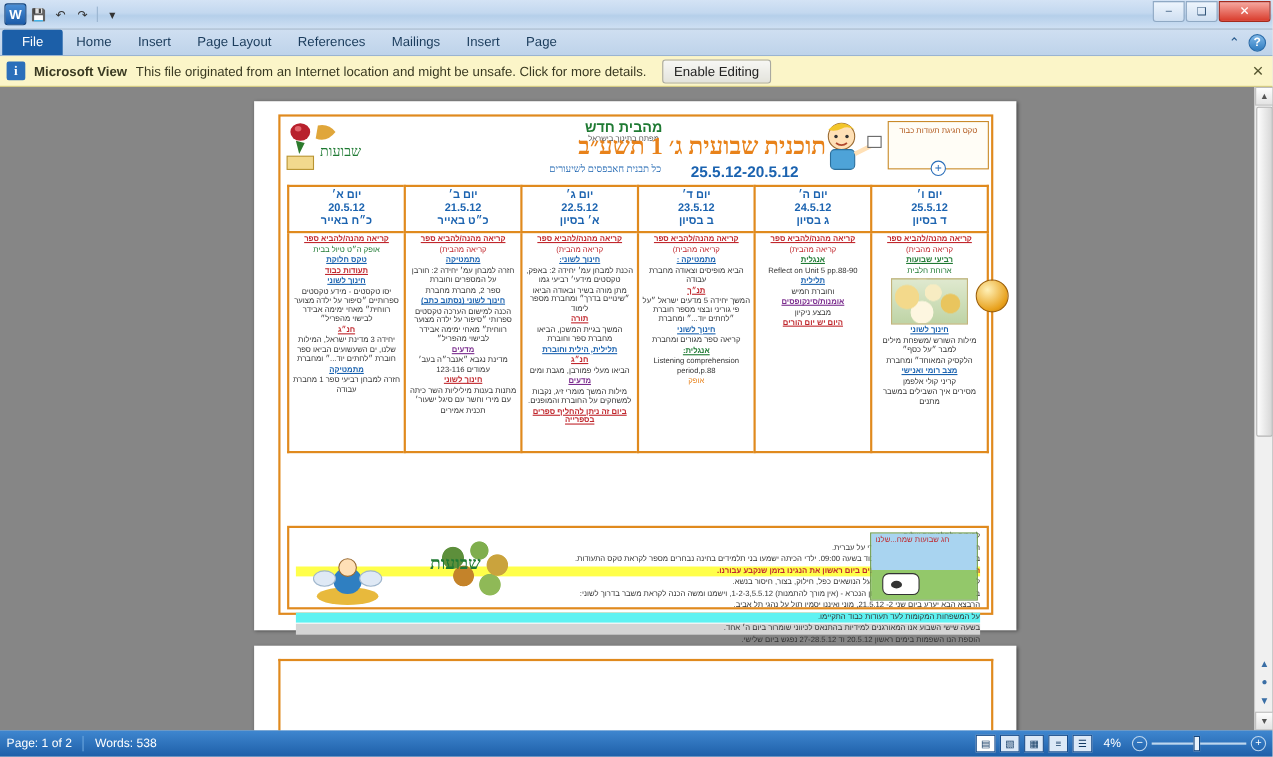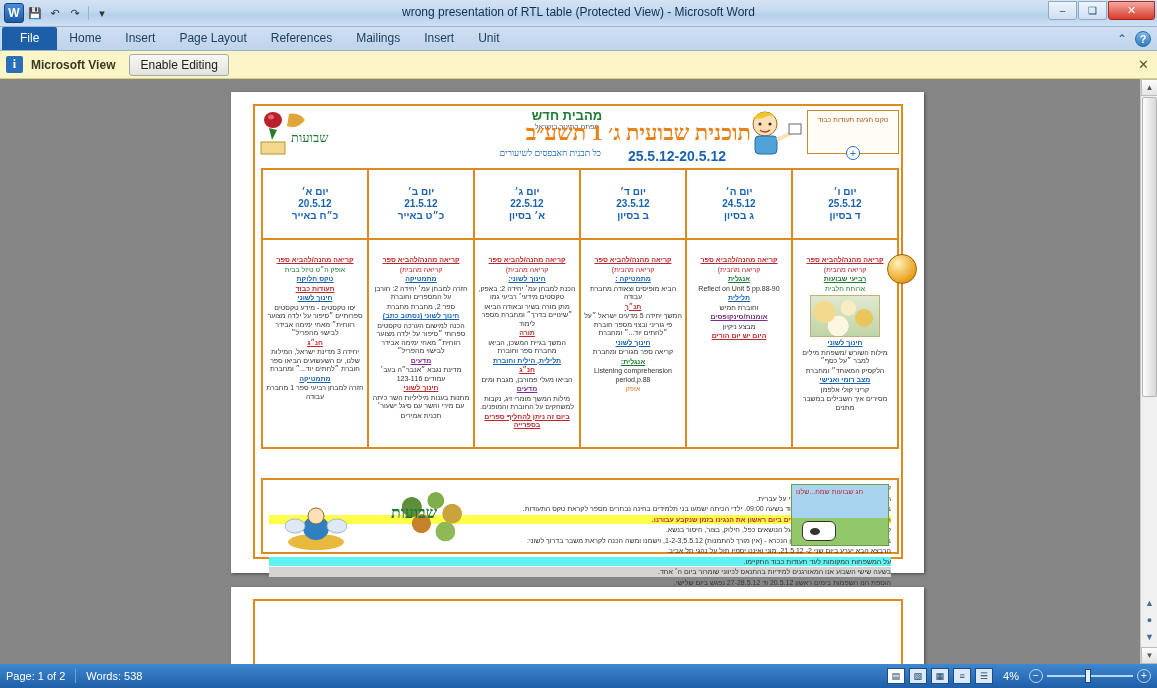--- a/index.html
+++ b/index.html
@@ -252,21 +252,21 @@
     position: absolute;
     left: 6px; top: 62px;
     width: 638px;
     border-collapse: collapse;
     direction: rtl;
     table-layout: fixed;
   }
   table.sched td, table.sched th {
     border: 2px solid #e08a1e;
     vertical-align: top;
-    padding: 16px 3px;
+    padding: 2px 3px;
   }
   table.sched th {
     height: 36px;
     text-align: center;
     color: #1b63b0;
     font-size: 10px;
     font-weight: bold;
     line-height: 12px;
   }
   table.sched td { height: 200px; }
@@ -430,46 +430,46 @@
 
   <div class="titlebar">
     <div class="qat">
       <div class="orb">W</div>
       <div class="qbtn save">💾</div>
       <div class="qbtn">↶</div>
       <div class="qbtn">↷</div>
       <div class="sep"></div>
       <div class="qbtn">▾</div>
     </div>
-    <div class="title-text">wrong presentation of RTL table (Protected View)  -  Microsoft Word</div>
     <div class="winbtns">
       <div class="winbtn">–</div>
       <div class="winbtn">❑</div>
       <div class="winbtn close">✕</div>
     </div>
   </div>
 
   <div class="ribbon">
     <div class="tab file">File</div>
     <div class="tab">Home</div>
     <div class="tab">Insert</div>
     <div class="tab">Page Layout</div>
     <div class="tab">References</div>
     <div class="tab">Mailings</div>
     <div class="tab">Insert</div>
-    <div class="tab">Unit</div>
+    <div class="tab">Page</div>
     <div class="ribbon-right">
       <span class="r-ico">⌃</span>
       <span class="help-ico">?</span>
     </div>
   </div>
 
   <div class="protbar">
     <div class="prot-ico">i</div>
     <div class="prot-title">Microsoft View</div>
+    <div>This file originated from an Internet location and might be unsafe. Click for more details.</div>
     <div class="enable-btn">Enable Editing</div>
     <div class="prot-close">✕</div>
   </div>
 
   <div class="workarea">
 
     <div class="page">
       <div class="docframe">
 
         <div class="doc-header">

